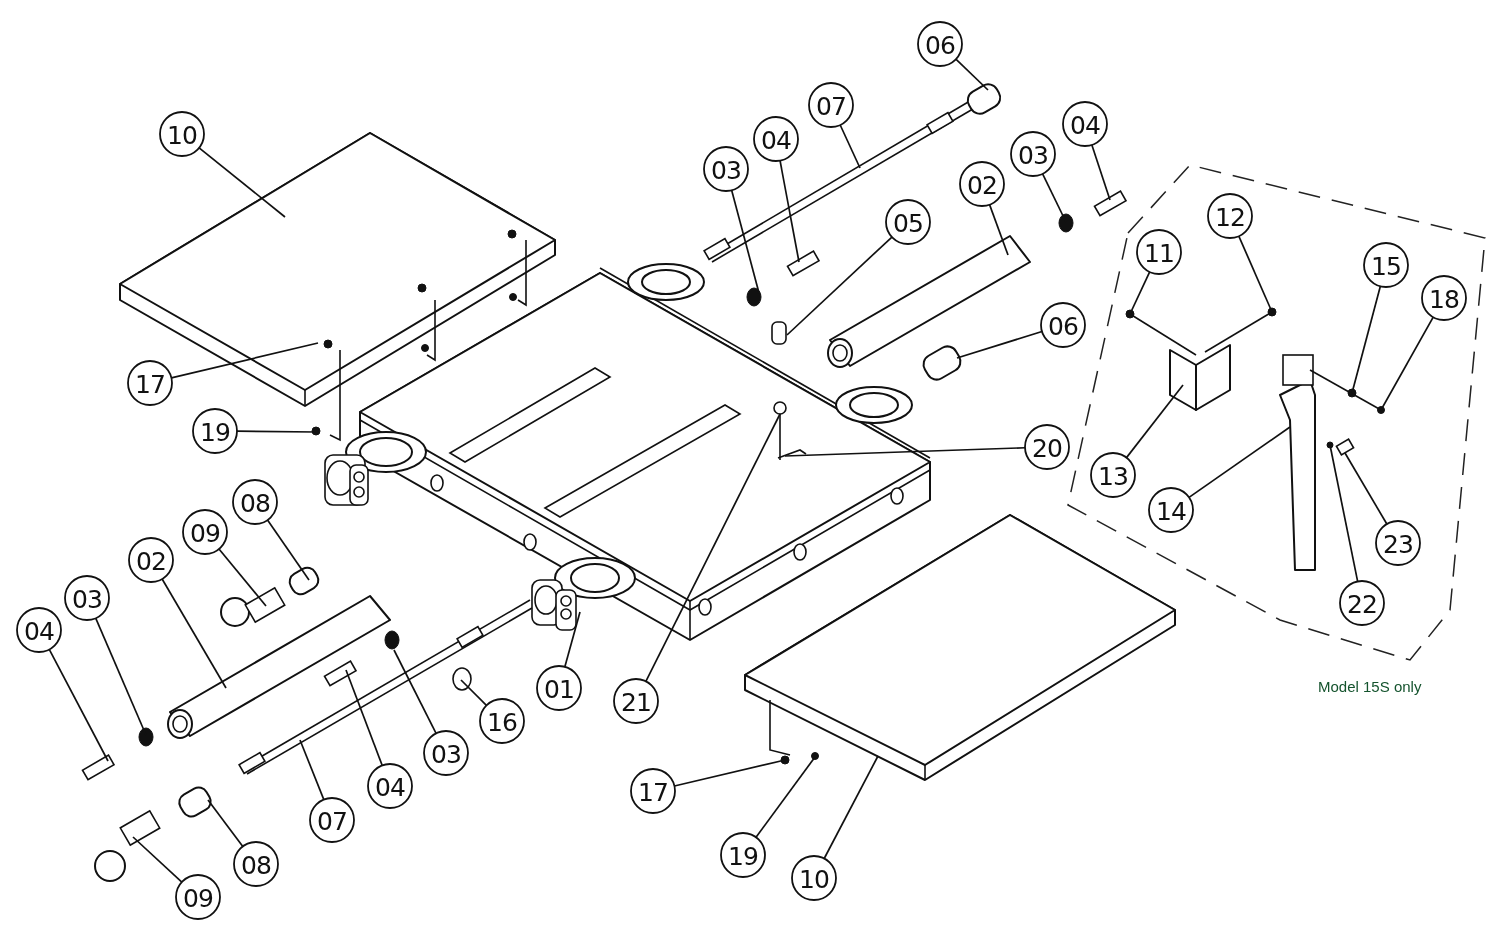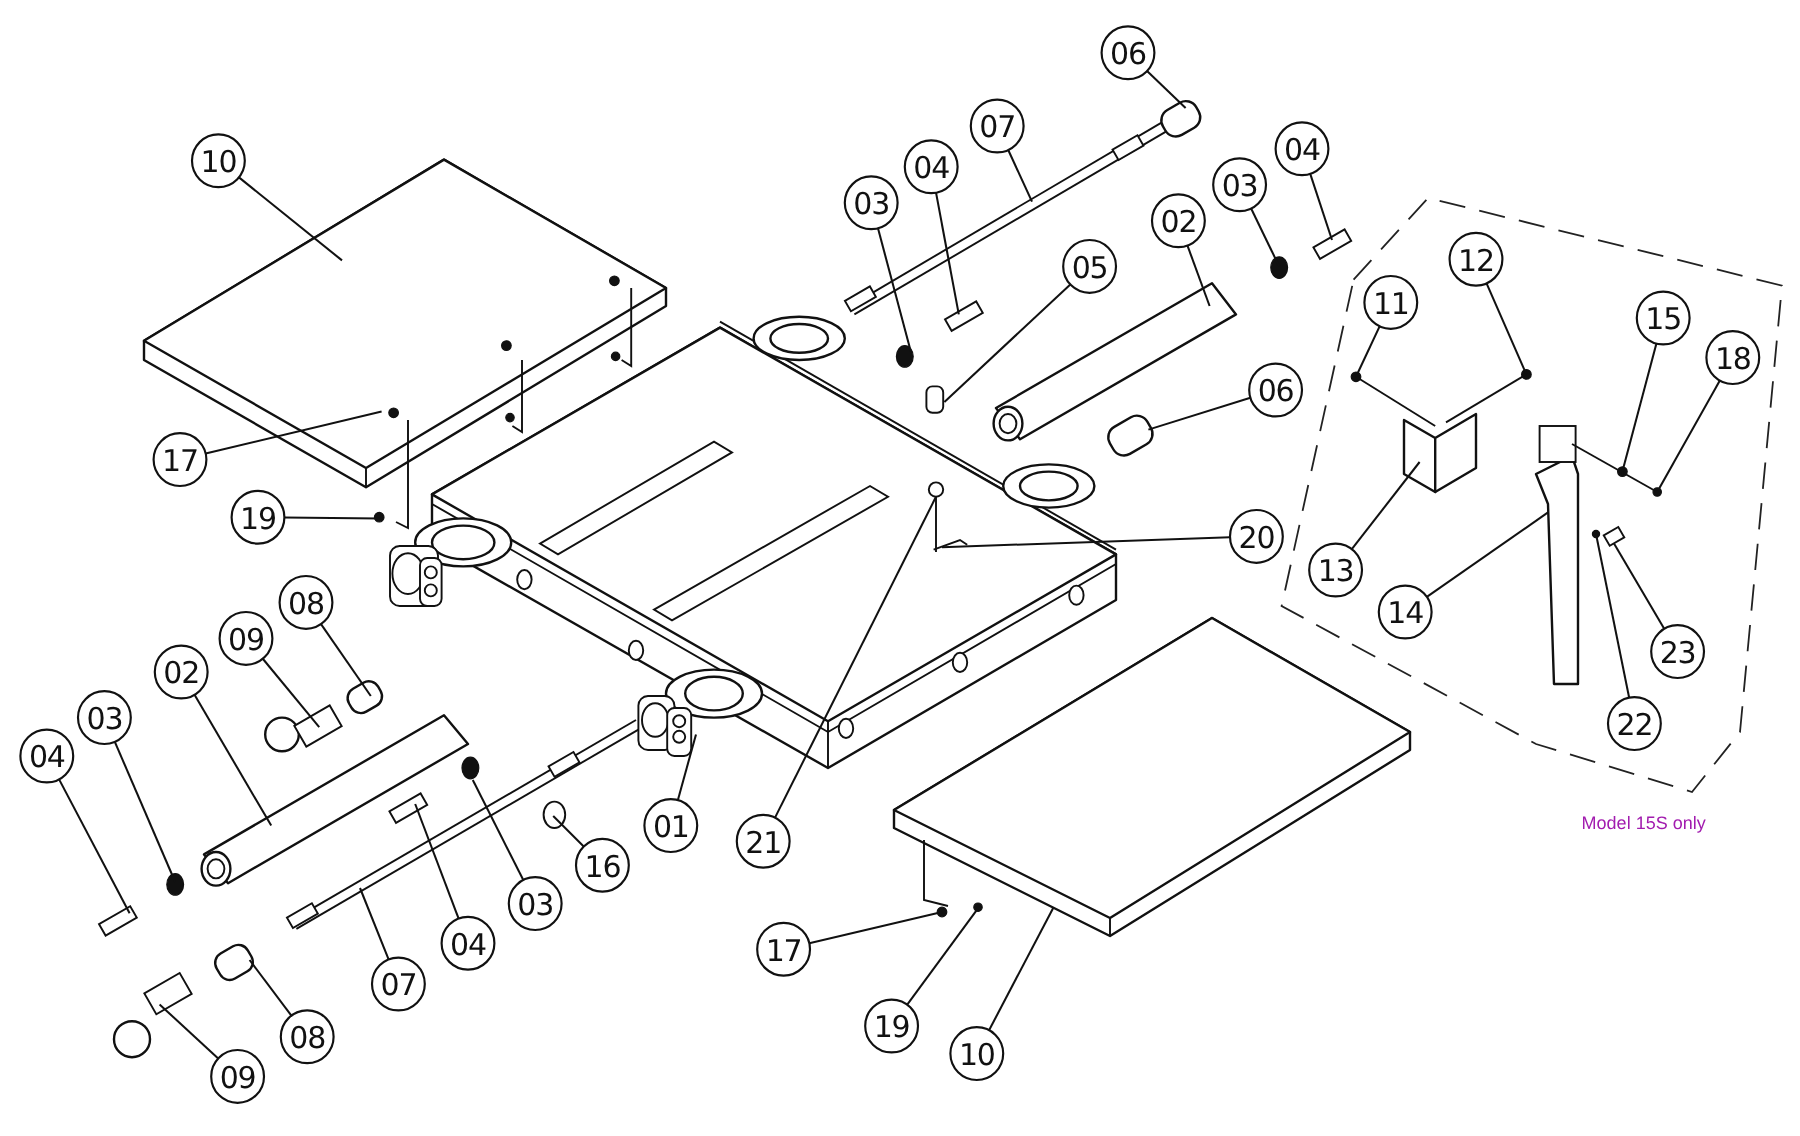--- a/index.html
+++ b/index.html
@@ -8,21 +8,21 @@
   #diagram { position: absolute; left: 0; top: 0; width: 1500px; height: 947px; }
   .part { fill: #ffffff; stroke: #111111; stroke-width: 2; stroke-linejoin: round; }
   .part-thin { fill: #ffffff; stroke: #111111; stroke-width: 1.6; }
   .line { fill: none; stroke: #111111; stroke-width: 1.6; }
   .dark { fill: #111111; stroke: #111111; stroke-width: 1; }
   .leader { fill: none; stroke: #111111; stroke-width: 1.7; }
   .callout-circle { fill: #ffffff; stroke: #111111; stroke-width: 1.8; }
   .callout-text { font-family: "DejaVu Sans", sans-serif; font-size: 25px; fill: #111111;
                   text-anchor: middle; dominant-baseline: central; letter-spacing: -1px; }
   .dash { fill: none; stroke: #222222; stroke-width: 1.5; stroke-dasharray: 22 12; }
-  #note { position: absolute; left: 1318px; top: 678px; font-size: 15px; color: #a21caf;
+  #note { position: absolute; left: 1318px; top: 678px; font-size: 15px; color: #14532d;
           font-family: "Liberation Sans", sans-serif; }
 </style>
 </head>
 <body>
 
 <svg id="diagram" viewBox="0 0 1500 947" xmlns="http://www.w3.org/2000/svg">
 
   <g>
     <polygon class="part" points="360,412 600,273 930,462 930,500 690,640 360,452"></polygon>
     <polygon class="part" points="360,412 600,273 930,462 690,601"></polygon>

